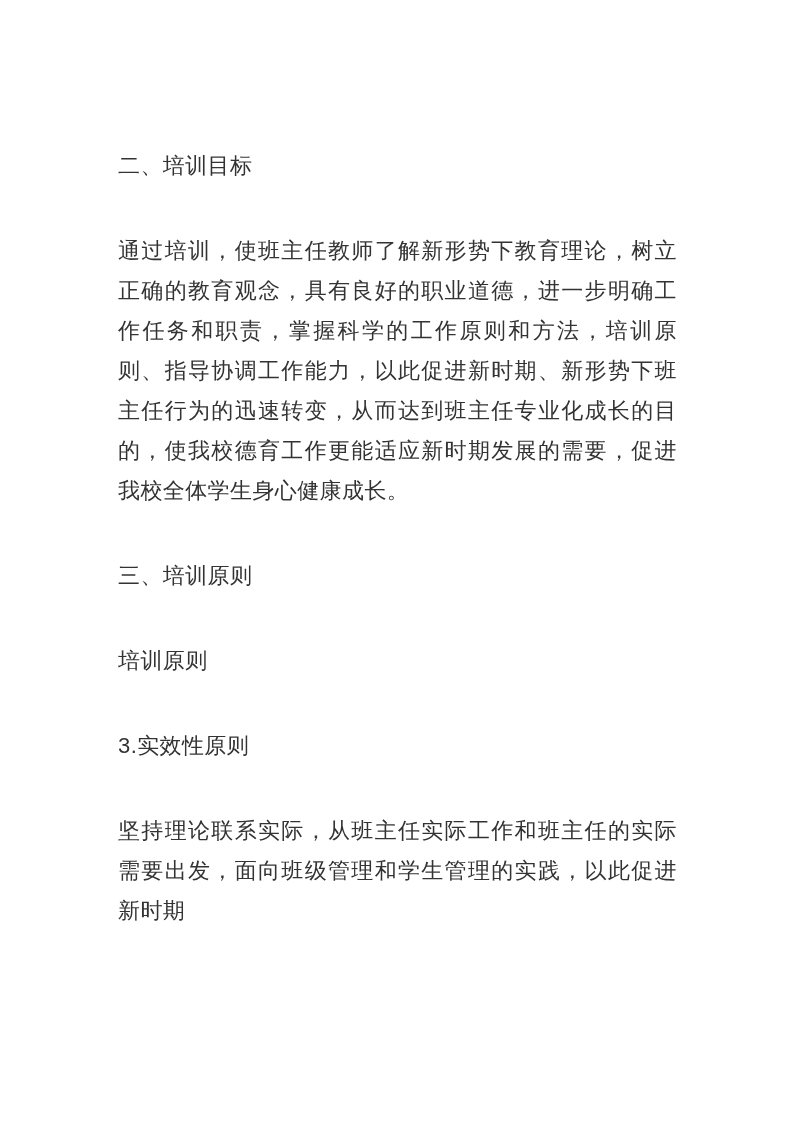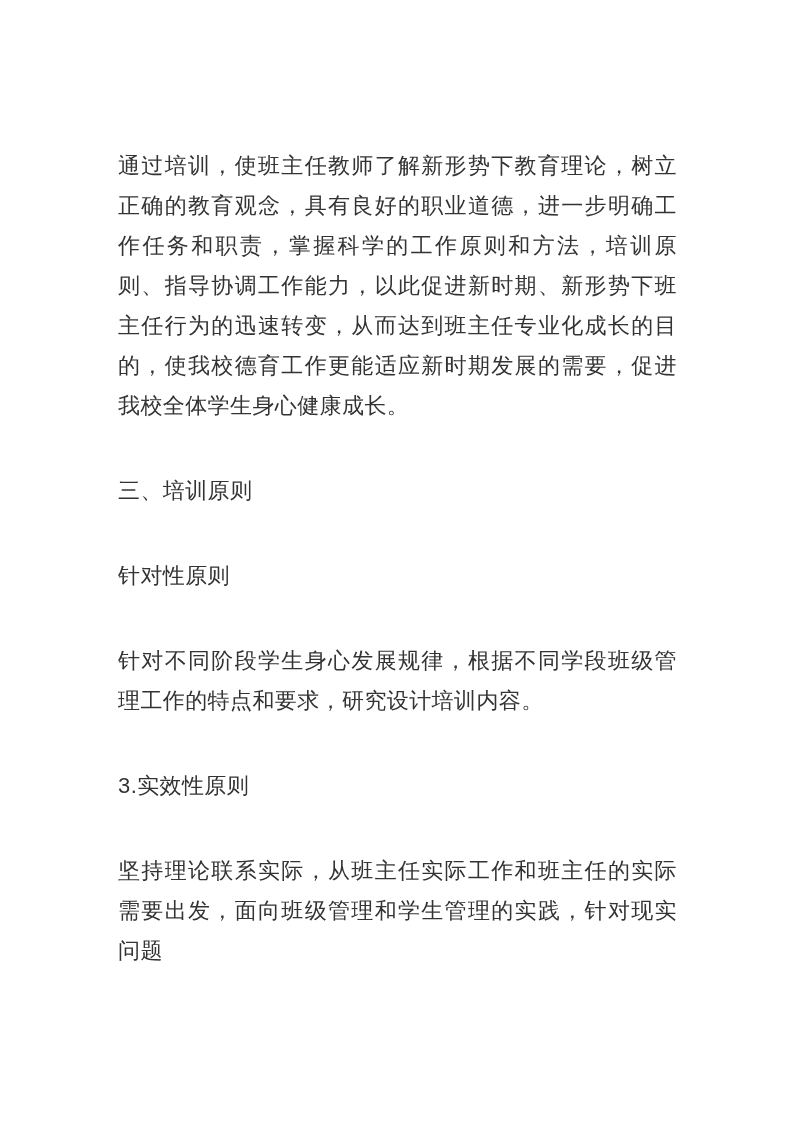--- a/index.html
+++ b/index.html
@@ -29,25 +29,25 @@
   }
   h2.blk, h3.blk {
     font-size: 22px;
     font-weight: 400;
   }
 </style>
 </head>
 <body>
 
 <main class="page">
+  <h2 class="blk">二、培训目标</h2>
 
   <p class="blk">通过培训，使班主任教师了解新形势下教育理论，树立正确的教育观念，具有良好的职业道德，进一步明确工作任务和职责，掌握科学的工作原则和方法，培训原则、指导协调工作能力，以此促进新时期、新形势下班主任行为的迅速转变，从而达到班主任专业化成长的目的，使我校德育工作更能适应新时期发展的需要，促进我校全体学生身心健康成长。</p>
 
   <h2 class="blk">三、培训原则</h2>
 
-  <h3 class="blk">针对性原则</h3>
+  <h3 class="blk">培训原则</h3>
 
-  <p class="blk">针对不同阶段学生身心发展规律，根据不同学段班级管理工作的特点和要求，研究设计培训内容。</p>
 
   <h3 class="blk">3.实效性原则</h3>
 
-  <p class="blk">坚持理论联系实际，从班主任实际工作和班主任的实际需要出发，面向班级管理和学生管理的实践，针对现实问题</p>
+  <p class="blk">坚持理论联系实际，从班主任实际工作和班主任的实际需要出发，面向班级管理和学生管理的实践，以此促进新时期</p>
 </main>
 
 </body></html>

